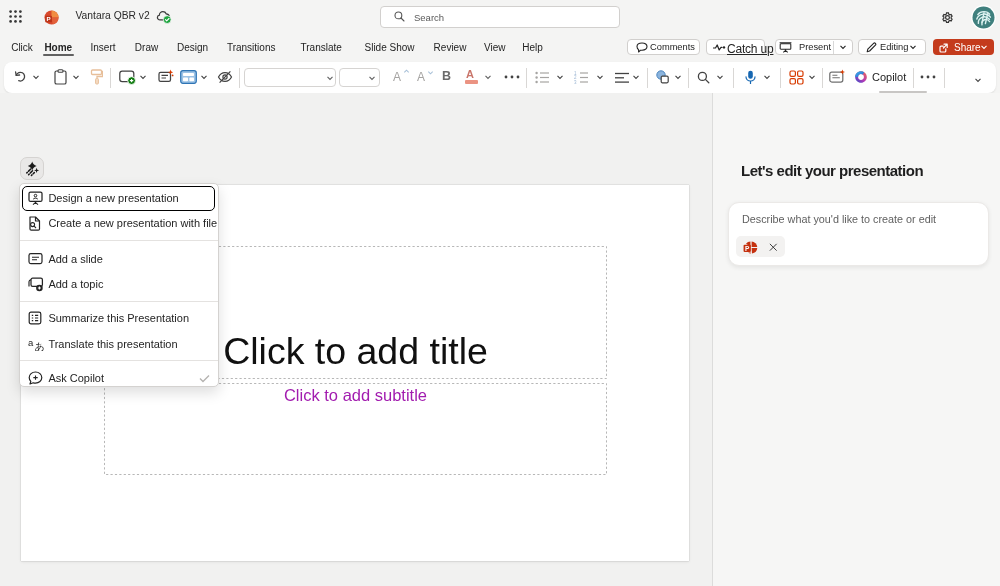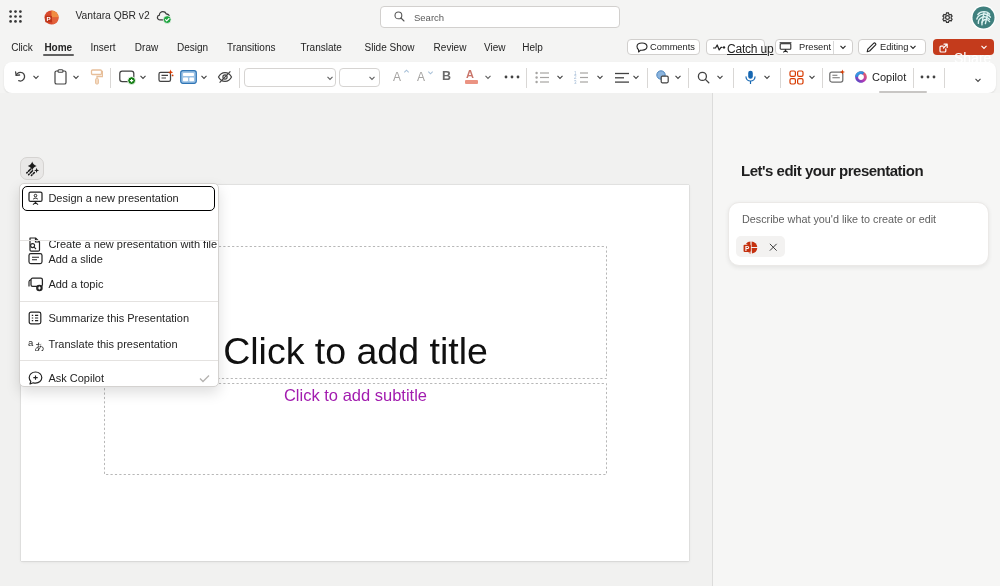--- a/index.html
+++ b/index.html
@@ -114,21 +114,21 @@
 </svg>
 <div class="abs" style="left:880px;top:42px;font-size:9.3px;color:#242424;">Editing</div>
 <svg class="abs chev" style="left:909px;top:43px" viewBox="0 0 8 8">
     <path d="M1.5 2.8 L4 5.4 L6.5 2.8" fill="none" stroke="#242424" stroke-width="1.1"></path>
   </svg>
 
 <div class="abs" style="left:932.5px;top:38.8px;width:61.5px;height:16.6px;background:#c43b1c;border-radius:4px;"></div>
 <svg class="abs" style="left:939px;top:41.5px" width="12" height="11" viewBox="0 0 12 11">
   <path d="M5 2.2 L8.2 2.2 M8.2 2.2 L8.2 5.4 M8.2 2.2 L4.4 6 M6.8 6.8 L6.8 9 C6.8 9.6 6.4 10 5.8 10 L2 10 C1.4 10 1 9.6 1 9 L1 5.2 C1 4.6 1.4 4.2 2 4.2 L4.2 4.2" fill="none" stroke="#fff" stroke-width="1.2" stroke-linecap="round" stroke-linejoin="round"></path>
 </svg>
-<div class="abs" style="left:954px;top:42px;font-size:14px;color:#fff;margin-top:8px;">Share</div>
+<div class="abs" style="left:954px;top:42px;font-size:10px;color:#fff;">Share</div>
 <svg class="abs chev" style="left:979.5px;top:43px" viewBox="0 0 8 8">
     <path d="M1.5 2.8 L4 5.4 L6.5 2.8" fill="none" stroke="#fff" stroke-width="1.1"></path>
   </svg>
 
 <div class="abs" style="left:4px;top:62px;width:992px;height:31px;background:#fff;border-radius:8px;box-shadow:0 1px 2px rgba(0,0,0,0.09);"></div>
 <div id="ribbon" class="abs" style="left:0;top:62px;width:1000px;height:31px;">
     <div style="position: absolute; left: 13px; top: 8px;">
       <svg width="15" height="14" viewBox="0 0 15 14">
         <path d="M3.2 5.2 C4.2 2.6 7.2 1.6 9.4 2.8 C11.6 4 12.2 6.8 10.9 8.9 C9.8 10.7 7.6 11.4 5.7 10.7" fill="none" stroke="#424242" stroke-width="1.3" stroke-linecap="round"></path>
         <path d="M2.6 2 L3.2 5.4 L6.6 5" fill="none" stroke="#424242" stroke-width="1.3" stroke-linecap="round" stroke-linejoin="round"></path>
@@ -470,21 +470,21 @@
     <div style="position:absolute;left:9px;top:5px;">
       <svg width="15" height="14" viewBox="0 0 15 14">
         <rect x="1" y="1" width="13" height="9.4" rx="1.5" fill="none" stroke="#242424" stroke-width="1.25"></rect>
         <circle cx="7.5" cy="4.6" r="1.3" fill="none" stroke="#242424" stroke-width="1"></circle>
         <path d="M5.2 8.2 C5.6 6.8 9.4 6.8 9.8 8.2" fill="none" stroke="#242424" stroke-width="1"></path>
         <path d="M7.5 10.6 v1.2 M5 13.6 L7.5 11.4 L10 13.6" stroke="#242424" stroke-width="1.1" fill="none"></path>
       </svg>
     </div>
     <div style="position:absolute;left:29px;top:6.2px;font-size:11px;color:#242424;white-space:nowrap;">Design a new presentation</div>
   </div>
-<div style="position: absolute; left: 19.4px; top: 211.3px; width: 184px; height: 25px; margin-top: 21px;">
+<div style="position: absolute; left: 19.4px; top: 211.3px; width: 184px; height: 25px;">
     <div style="position:absolute;left:9px;top:5px;">
       <svg width="13" height="15" viewBox="0 0 13 15">
         <path d="M2 1 h5.5 L11.5 5 V13 a1.2 1.2 0 0 1 -1.2 1.2 H3.2 A1.2 1.2 0 0 1 2 13 Z" fill="none" stroke="#242424" stroke-width="1.2" stroke-linejoin="round"></path>
         <path d="M7.5 1 V5 H11.5" fill="none" stroke="#242424" stroke-width="1.2" stroke-linejoin="round"></path>
         <circle cx="4.6" cy="8.6" r="2" fill="none" stroke="#242424" stroke-width="1.1"></circle>
         <line x1="6.1" y1="10.1" x2="8" y2="12" stroke="#242424" stroke-width="1.1"></line>
       </svg>
     </div>
     <div style="position:absolute;left:29px;top:6.2px;font-size:11px;color:#242424;white-space:nowrap;">Create a new presentation with file</div>
   </div>

